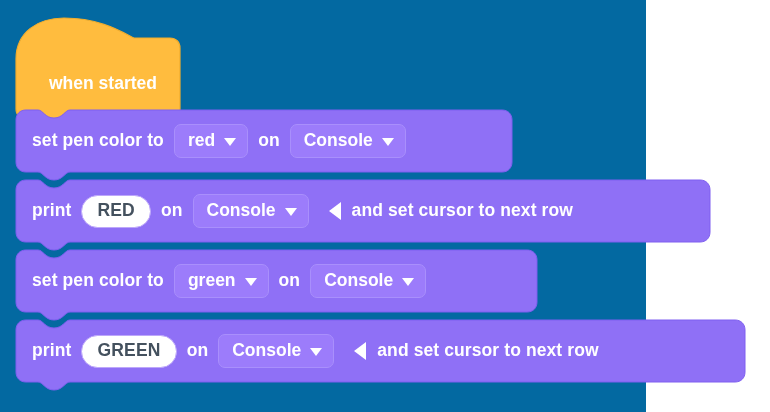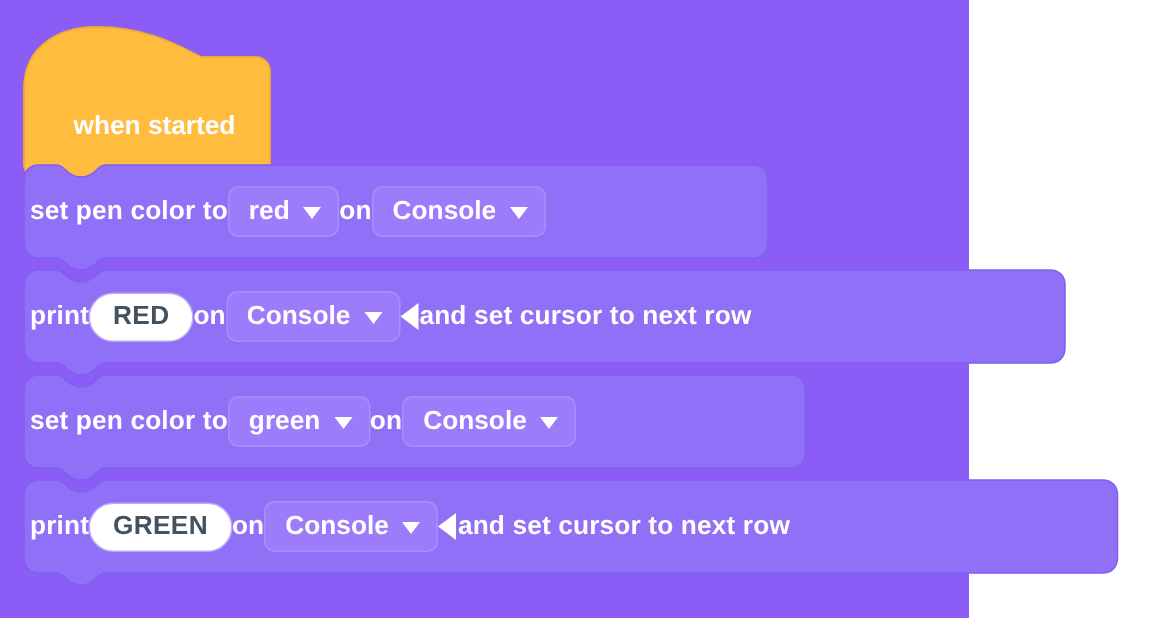--- a/index.html
+++ b/index.html
@@ -13,21 +13,21 @@
     height: 412px;
     font-family: "Liberation Sans", sans-serif;
     -webkit-font-smoothing: antialiased;
     overflow: hidden;
   }
 
   #workspace {
     position: relative;
     width: 646px;
     height: 412px;
-    background: #8b5cf6;
+    background: #0369a1;
   }
 
   
   .block {
     position: absolute;
     box-sizing: border-box;
     display: flex;
     align-items: center;
     color: #ffffff;
   }
@@ -38,22 +38,23 @@
     top: 0;
     overflow: visible;
     pointer-events: none;
   }
 
   .block-content {
     position: relative;
     display: flex;
     align-items: center;
     height: 100%;
-    padding-left: 4px;
+    padding-left: 16px;
     padding-right: 14px;
+    gap: 10px;
     white-space: nowrap;
   }
 
   .lbl {
     font-size: 17.5px;
     font-weight: 700;
     letter-spacing: 0.1px;
     color: #ffffff;
     line-height: 1;
   }

